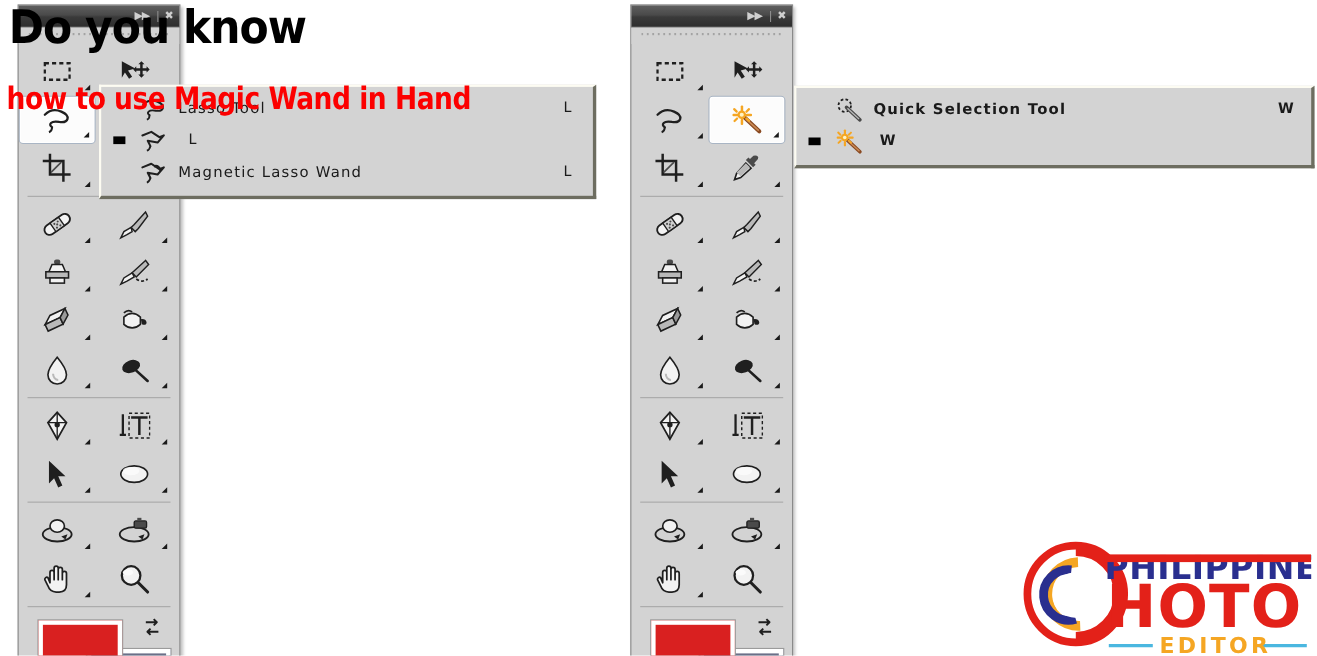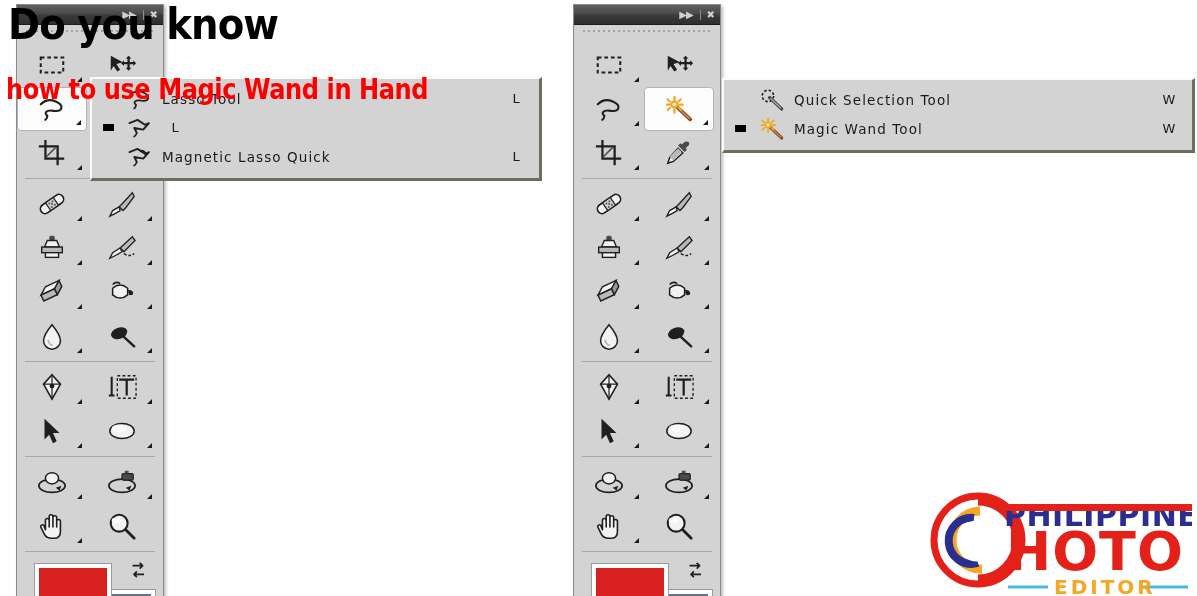--- a/index.html
+++ b/index.html
@@ -653,26 +653,26 @@
     </div>
     <div class="fly-row">
       <span class="fly-bullet"></span>
       <span class="fly-icon">
         <svg class="ico" width="26" height="26" viewBox="0 0 32 32">
           <path d="M3 10 L13 6 L22 12 L27 10 L20 18 L9 16 L12 22" fill="none" stroke="#1f1f1f" stroke-width="2.3" stroke-linejoin="round" stroke-linecap="round"></path>
           <path d="M16 9 a5 5 0 0 1 7 5" fill="none" stroke="#1f1f1f" stroke-width="2.6"></path>
           <path d="M12 22 q-1 4 -4 5" fill="none" stroke="#1f1f1f" stroke-width="2"></path>
         </svg>
       </span>
-      <span class="fly-label">Magnetic Lasso Quick</span>
+      <span class="fly-label">Magnetic Lasso Wand</span>
       <span class="fly-key">L</span>
     </div>
   </div>
 
-<div class="flyout" id="flyout-wand" style="left:722px;top:78px;width:473px;">
+<div class="flyout" id="flyout-wand" style="left:722px;top:78px;width:473px;font-weight:bold;">
     <div class="fly-row">
       <span class="fly-bullet"></span>
       <span class="fly-icon">
         <svg class="ico" width="26" height="26" viewBox="0 0 32 32">
           <circle cx="11" cy="11" r="7" fill="none" stroke="#1f1f1f" stroke-width="2" stroke-dasharray="3 2.5"></circle>
           <line x1="13" y1="13" x2="28" y2="27" stroke="#4a4a4a" stroke-width="4" stroke-linecap="round"></line>
           <line x1="14" y1="14" x2="27" y2="26" stroke="#b9b9b9" stroke-width="1.4"></line>
         </svg>
       </span>
       <span class="fly-label">Quick Selection Tool</span>
@@ -693,21 +693,20 @@
             <rect x="2" y="10" width="6" height="2.4" rx="1"></rect>
             <rect x="15" y="10" width="6" height="2.4" rx="1"></rect>
             <rect x="4" y="4" width="2.2" height="5.5" rx="1" transform="rotate(-45 5 7)"></rect>
             <rect x="16" y="13" width="2.2" height="5.5" rx="1" transform="rotate(-45 17 16)"></rect>
             <rect x="15.5" y="4" width="2.2" height="5.5" rx="1" transform="rotate(45 16.6 7)"></rect>
             <rect x="4" y="13" width="2.2" height="5.5" rx="1" transform="rotate(45 5 16)"></rect>
           </g>
           <circle cx="11" cy="11" r="2" fill="#fff3c4"></circle>
         </svg>
       </span>
-      <span class="fly-label">Magic Wand Tool</span>
       <span class="fly-key">W</span>
     </div>
   </div>
 
 <div class="ov-black">Do you know</div>
 <div class="ov-red">how to use Magic Wand in Hand</div>
 
 <div class="logo">
   <svg width="262" height="118" viewBox="0 0 262 118">
     <g>

